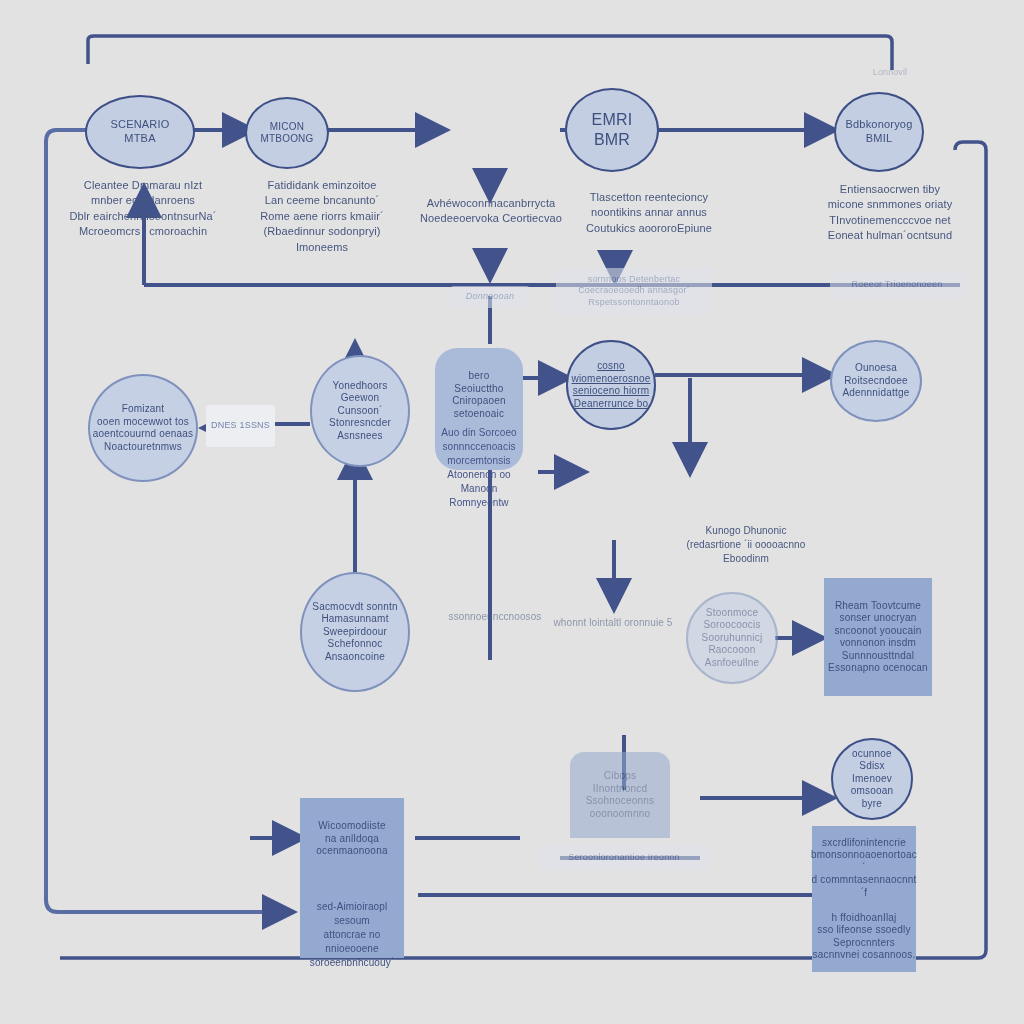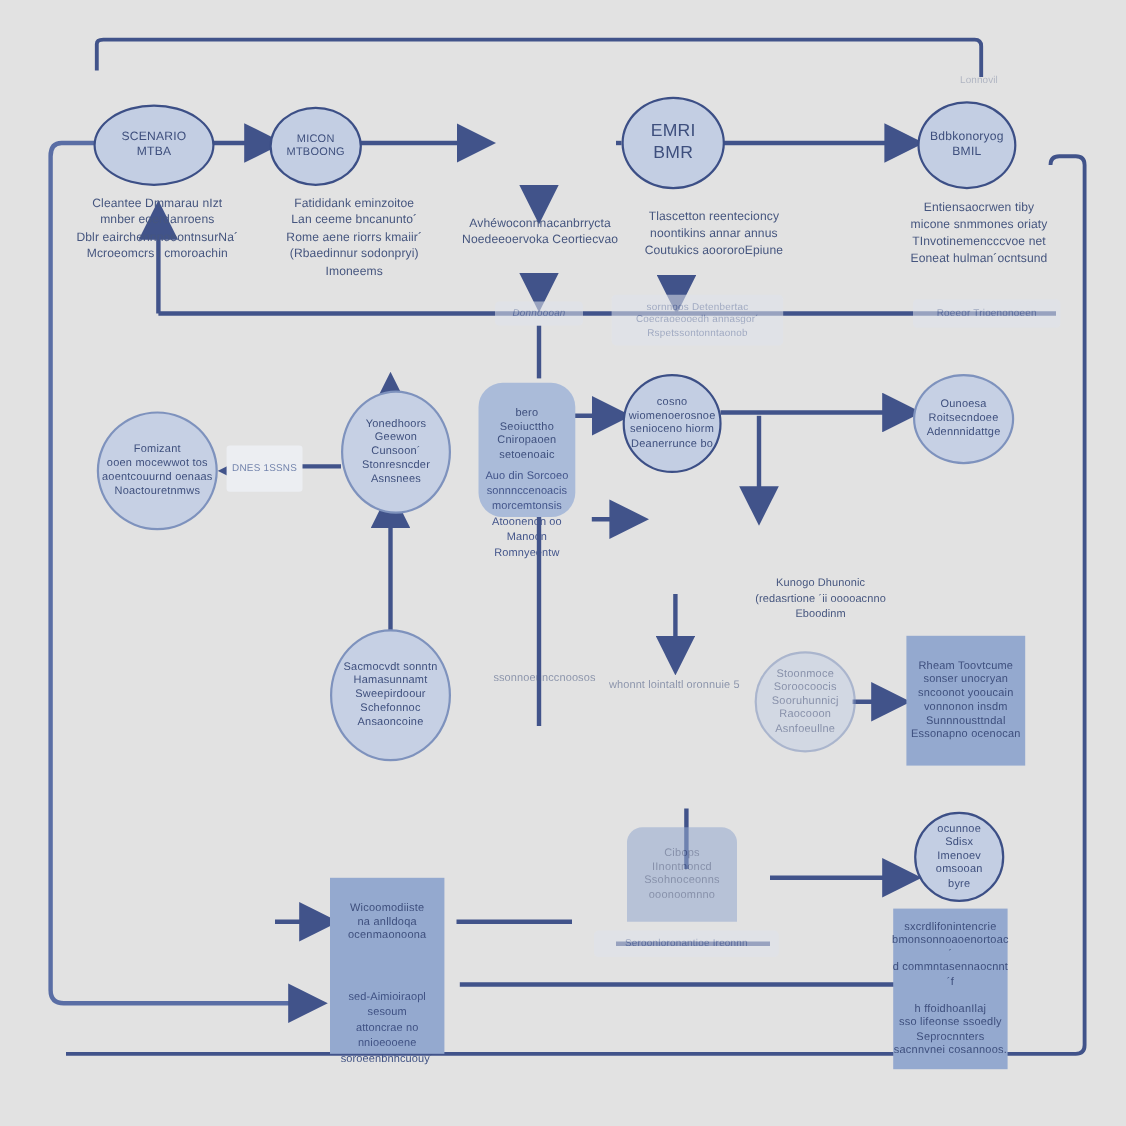--- a/index.html
+++ b/index.html
@@ -153,21 +153,21 @@
 Coutukics aoororoEpiune</div>
 
   <div class="node ellipse t11" style="left: 834px; top: 92px; width: 90px; height: 80px; white-space: pre-line;">Bdbkonoryog
 BMIL</div>
   <div class="cap t11" style="left: 808px; top: 182px; width: 164px; white-space: pre-line;">Entiensaocrwen tiby
 micone snmmones oriaty
 TInvotinemencccvoe net
 Eoneat hulman´ocntsund</div>
   <div class="cap t9 veryfaint" style="left: 855px; top: 66px; width: 70px; white-space: pre-line;">Lonnovil</div>
 
-  <div class="node band t9 faint" style="left: 450px; top: 274px; width: 80px; height: 22px; white-space: pre-line; font-style: italic;">Donnoooan</div>
+  <div class="node band t9 faint" style="left: 450px; top: 286px; width: 80px; height: 22px; white-space: pre-line; font-style: italic;">Donnoooan</div>
   <div class="node band t9 faint" style="left: 556px; top: 268px; width: 156px; height: 46px; white-space: pre-line;">sornnoos Detenbertac
 Coecraoeooedh annasgor´
 Rspetssontonntaonob</div>
   <div class="node band t9 faint" style="left: 830px; top: 272px; width: 134px; height: 26px; white-space: pre-line;">Roeeor Trioenonoeen</div>
 
   <div class="node ellipse soft t10" style="left: 88px; top: 374px; width: 110px; height: 108px; white-space: pre-line;">Fomizant
 ooen mocewwot tos
 aoentcouurnd oenaas
 Noactouretnmws</div>
 
@@ -188,21 +188,21 @@
   <div class="node rrect t10" style="left: 435px; top: 348px; width: 88px; height: 122px; align-items: flex-start; padding-top: 22px; white-space: pre-line;">bero
 Seoiucttho
 Cniropaoen
 setoenoaic</div>
   <div class="cap t10" style="left: 432px; top: 426px; width: 94px; color: rgb(66, 84, 138); white-space: pre-line;">Auo din Sorcoeo
 sonnnccenoacis
 morcemtonsis
 Atoonenon oo
 Manoon Romnyeentw</div>
 
-  <div class="node ellipse t10" style="left: 566px; top: 340px; width: 90px; height: 90px; white-space: pre-line;">cosno
+  <div class="node ellipse t10" style="left: 566px; top: 340px; width: 90px; height: 90px; white-space: pre-line; text-decoration: underline;">cosno
 wiomenoerosnoe
 senioceno hiorm
 Deanerrunce bo</div>
 
   <div class="node ellipse soft t10" style="left: 830px; top: 340px; width: 92px; height: 82px; white-space: pre-line;">Ounoesa
 Roitsecndoee
 Adennnidattge</div>
 
   <div class="cap t10" style="left: 686px; top: 480px; width: 120px; white-space: pre-line; margin-top: 44px;">Kunogo Dhunonic
 (redasrtione ´ii ooooacnno

